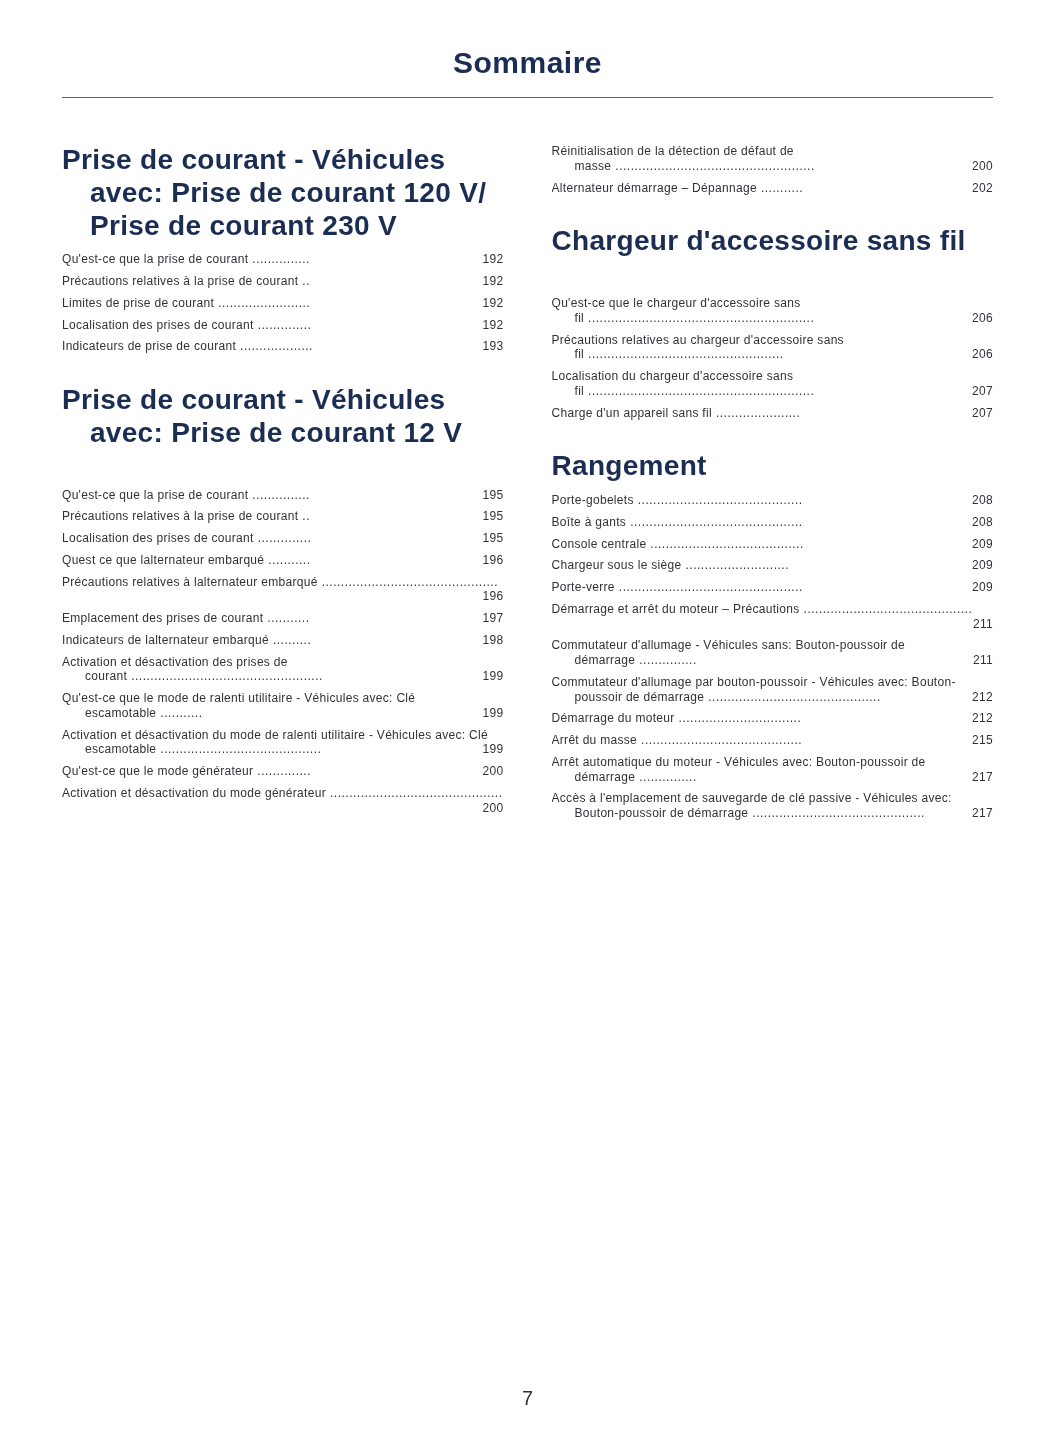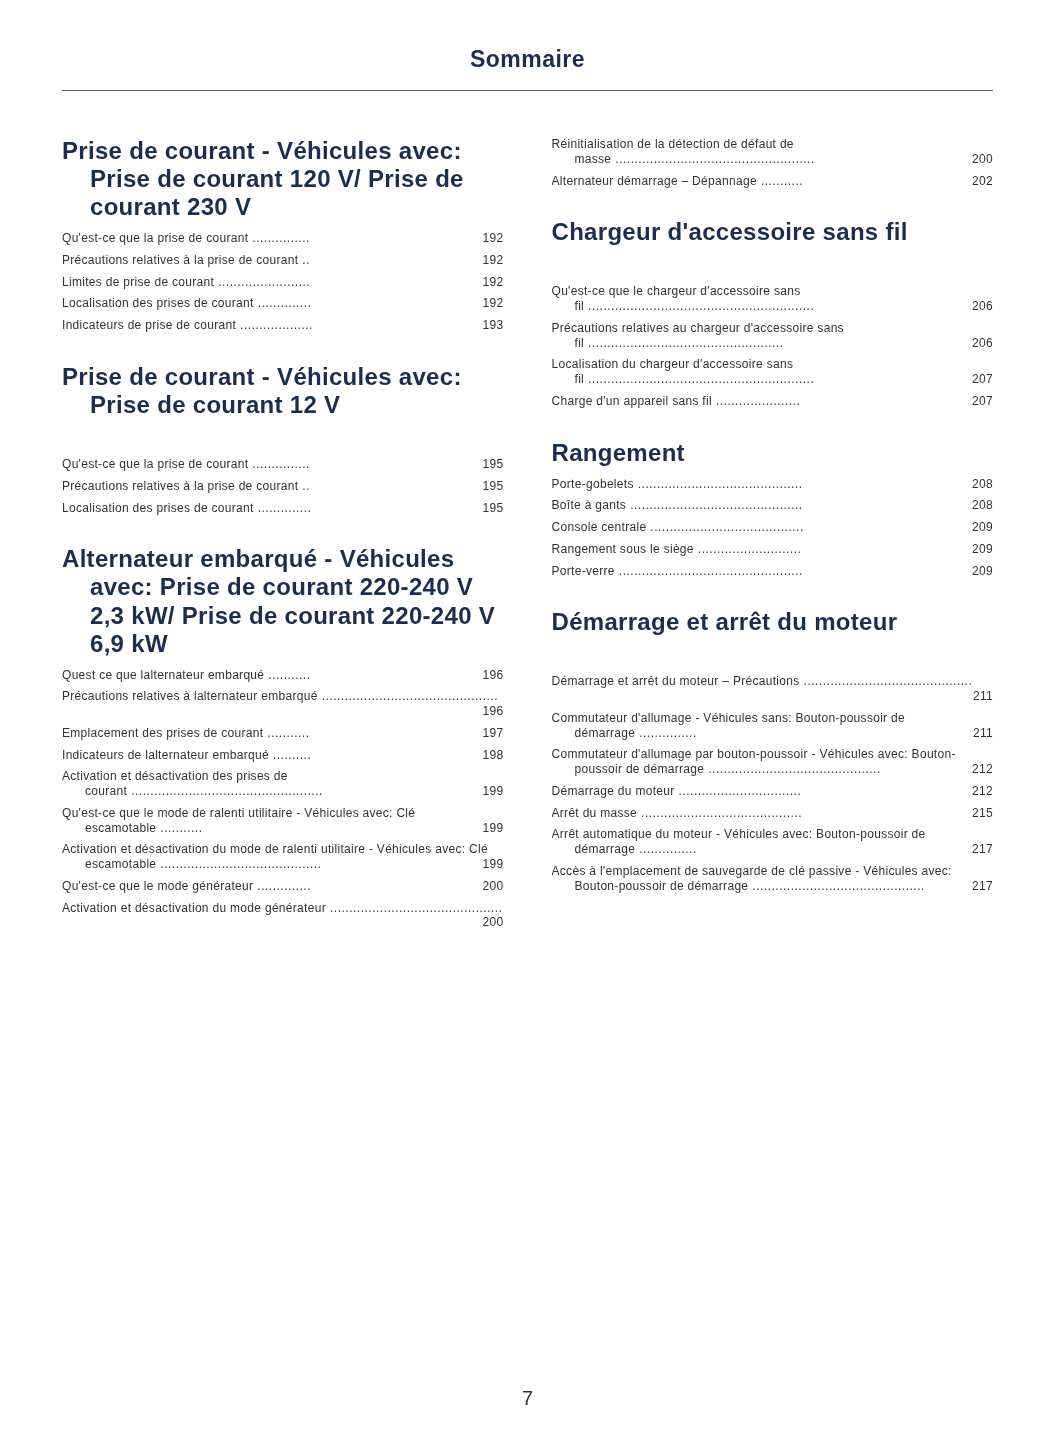--- a/index.html
+++ b/index.html
@@ -12,21 +12,21 @@
     width: 1055px;
     min-height: 1448px;
     margin: 0 auto;
     background: var(--background, #ffffff);
     padding: 46px 62px 38px 62px;
     display: flex;
     flex-direction: column;
   }
   .page-title {
     text-align: center;
-    font-size: 23px;
+    font-size: 30px;
     font-weight: 700;
     letter-spacing: 0.5px;
     color: var(--heading-text, #1b2d52);
   }
   .title-rule {
     border: none;
     border-top: 1.5px solid var(--divider, #63676c);
     margin: 17px 0 0 0;
     height: 0;
   }
@@ -34,21 +34,21 @@
     display: flex;
     gap: 48px;
     margin-top: 46px;
   }
   .column {
     flex: 1 1 0;
     min-width: 0;
   }
   .toc-section { display: block; }
   .toc-heading {
-    font-size: 24px;
+    font-size: 28px;
     font-weight: 700;
     line-height: 1.17;
     letter-spacing: 0.3px;
     color: var(--heading-text, #1b2d52);
     padding-left: 28px;
     text-indent: -28px;
     margin: 30px 0 10px 0;
   }
   .toc-section:first-child .toc-heading { margin-top: 0; }
   .toc-section.heading-gap .toc-heading { margin-bottom: 38px; }
@@ -99,21 +99,20 @@
           <div class="toc-entry"><span class="toc-label">Localisation des prises de courant</span><span class="toc-dots">..............</span><span class="toc-page">192</span></div>
           <div class="toc-entry"><span class="toc-label">Indicateurs de prise de courant</span><span class="toc-dots">...................</span><span class="toc-page">193</span></div>
         </section>
         <section class="toc-section heading-gap">
     <h2 class="toc-heading">Prise de courant - Véhicules avec: Prise de courant 12 V</h2>
   <div class="toc-entry"><span class="toc-label">Qu'est-ce que la prise de courant</span><span class="toc-dots">...............</span><span class="toc-page">195</span></div>
           <div class="toc-entry"><span class="toc-label">Précautions relatives à la prise de courant</span><span class="toc-dots">..</span><span class="toc-page">195</span></div>
           <div class="toc-entry"><span class="toc-label">Localisation des prises de courant</span><span class="toc-dots">..............</span><span class="toc-page">195</span></div>
         </section>
         <section class="toc-section">
-    <h2 class="toc-heading">Alternateur embarqué - Véhicules avec: Prise de courant 220-240 V 2,3 kW/ Prise de courant 220-240 V 6,9 kW</h2>
   <div class="toc-entry"><span class="toc-label">Quest ce que lalternateur embarqué</span><span class="toc-dots">...........</span><span class="toc-page">196</span></div>
           <div class="toc-entry"><span class="toc-label">Précautions relatives à lalternateur embarqué</span><span class="toc-dots">..............................................</span><span class="toc-page">196</span></div>
           <div class="toc-entry"><span class="toc-label">Emplacement des prises de courant</span><span class="toc-dots">...........</span><span class="toc-page">197</span></div>
           <div class="toc-entry"><span class="toc-label">Indicateurs de lalternateur embarqué</span><span class="toc-dots">..........</span><span class="toc-page">198</span></div>
           <div class="toc-entry"><span class="toc-label">Activation et désactivation des prises de courant</span><span class="toc-dots">..................................................</span><span class="toc-page">199</span></div>
           <div class="toc-entry"><span class="toc-label">Qu'est-ce que le mode de ralenti utilitaire - Véhicules avec: Clé escamotable</span><span class="toc-dots">...........</span><span class="toc-page">199</span></div>
           <div class="toc-entry"><span class="toc-label">Activation et désactivation du mode de ralenti utilitaire - Véhicules avec: Clé escamotable</span><span class="toc-dots">..........................................</span><span class="toc-page">199</span></div>
           <div class="toc-entry"><span class="toc-label">Qu'est-ce que le mode générateur</span><span class="toc-dots">..............</span><span class="toc-page">200</span></div>
           <div class="toc-entry"><span class="toc-label">Activation et désactivation du mode générateur</span><span class="toc-dots">.............................................</span><span class="toc-page">200</span></div>
         </section>
@@ -129,25 +128,24 @@
   <div class="toc-entry"><span class="toc-label">Qu'est-ce que le chargeur d'accessoire sans fil</span><span class="toc-dots">...........................................................</span><span class="toc-page">206</span></div>
           <div class="toc-entry"><span class="toc-label">Précautions relatives au chargeur d'accessoire sans fil</span><span class="toc-dots">...................................................</span><span class="toc-page">206</span></div>
           <div class="toc-entry"><span class="toc-label">Localisation du chargeur d'accessoire sans fil</span><span class="toc-dots">...........................................................</span><span class="toc-page">207</span></div>
           <div class="toc-entry"><span class="toc-label">Charge d'un appareil sans fil</span><span class="toc-dots">......................</span><span class="toc-page">207</span></div>
         </section>
         <section class="toc-section">
     <h2 class="toc-heading">Rangement</h2>
   <div class="toc-entry"><span class="toc-label">Porte-gobelets</span><span class="toc-dots">...........................................</span><span class="toc-page">208</span></div>
           <div class="toc-entry"><span class="toc-label">Boîte à gants</span><span class="toc-dots">.............................................</span><span class="toc-page">208</span></div>
           <div class="toc-entry"><span class="toc-label">Console centrale</span><span class="toc-dots">........................................</span><span class="toc-page">209</span></div>
-          <div class="toc-entry"><span class="toc-label">Rangement sous le siège</span><span class="toc-dots">...........................</span><span class="toc-page">209</span></div>
+          <div class="toc-entry"><span class="toc-label">Chargeur sous le siège</span><span class="toc-dots">...........................</span><span class="toc-page">209</span></div>
           <div class="toc-entry"><span class="toc-label">Porte-verre</span><span class="toc-dots">................................................</span><span class="toc-page">209</span></div>
         </section>
         <section class="toc-section heading-gap">
-    <h2 class="toc-heading">Démarrage et arrêt du moteur</h2>
   <div class="toc-entry"><span class="toc-label">Démarrage et arrêt du moteur – Précautions</span><span class="toc-dots">............................................</span><span class="toc-page">211</span></div>
           <div class="toc-entry"><span class="toc-label">Commutateur d'allumage - Véhicules sans: Bouton-poussoir de démarrage</span><span class="toc-dots">...............</span><span class="toc-page">211</span></div>
           <div class="toc-entry"><span class="toc-label">Commutateur d'allumage par bouton-poussoir - Véhicules avec: Bouton-poussoir de démarrage</span><span class="toc-dots">.............................................</span><span class="toc-page">212</span></div>
           <div class="toc-entry"><span class="toc-label">Démarrage du moteur</span><span class="toc-dots">................................</span><span class="toc-page">212</span></div>
           <div class="toc-entry"><span class="toc-label">Arrêt du masse</span><span class="toc-dots">..........................................</span><span class="toc-page">215</span></div>
           <div class="toc-entry"><span class="toc-label">Arrêt automatique du moteur - Véhicules avec: Bouton-poussoir de démarrage</span><span class="toc-dots">...............</span><span class="toc-page">217</span></div>
           <div class="toc-entry"><span class="toc-label">Accès à l'emplacement de sauvegarde de clé passive - Véhicules avec: Bouton-poussoir de démarrage</span><span class="toc-dots">.............................................</span><span class="toc-page">217</span></div>
         </section>
       </div>
   </div>

